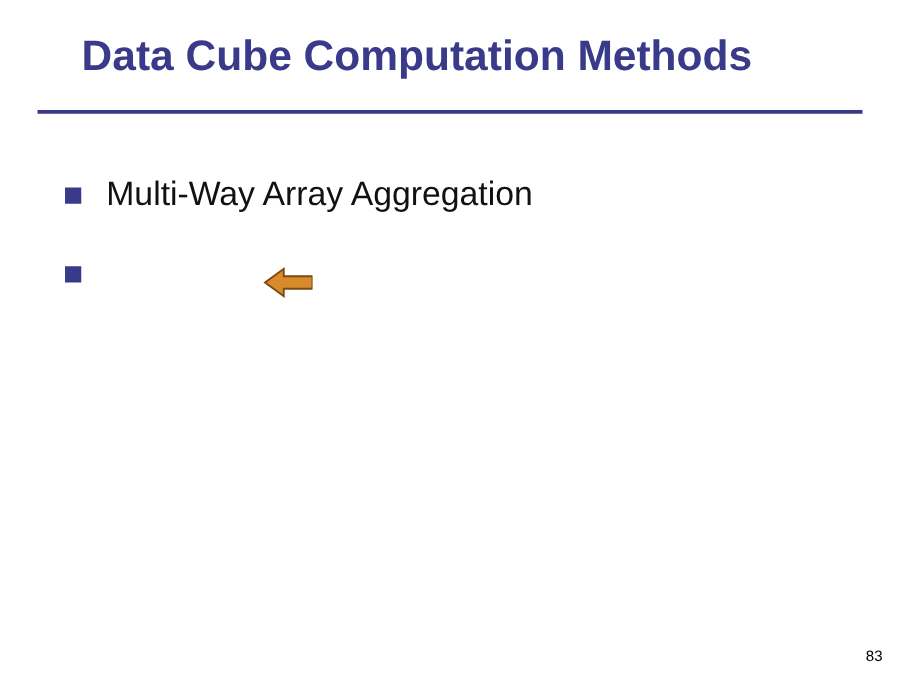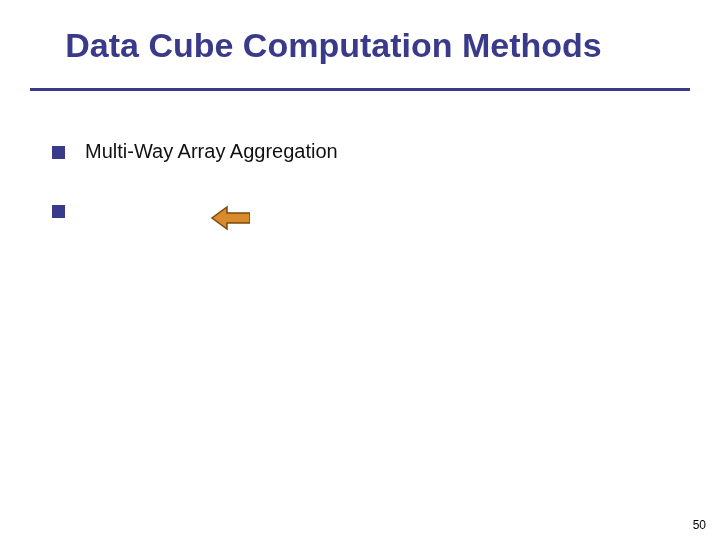--- a/index.html
+++ b/index.html
@@ -51,21 +51,21 @@
   }
   .bullet-square {
     width: 13px;
     height: 13px;
     background: #3a3a8a;
     flex: 0 0 auto;
     margin-right: 20px;
     margin-top: 2px;
   }
   .bullet-text {
-    font-size: 20px;
+    font-size: 27px;
     color: #111111;
   }
   .arrow {
     position: absolute;
     left: 158px;
     top: 2px;
     width: 40px;
     height: 26px;
   }
   .arrow svg {
@@ -101,15 +101,15 @@
 
       <div class="arrow">
         <svg width="40" height="26" viewBox="0 0 40 26">
           <polygon points="40,8 17,8 17,2 2,13 17,24 17,18 40,18" fill="#d98a2b" stroke="#7a4a10" stroke-width="1.5" stroke-linejoin="miter"></polygon>
         </svg>
       </div>
     </div>
 
   </div>
 
-  <div class="page-number">50</div>
+  <div class="page-number">83</div>
 
 </div>
 
 </body></html>

